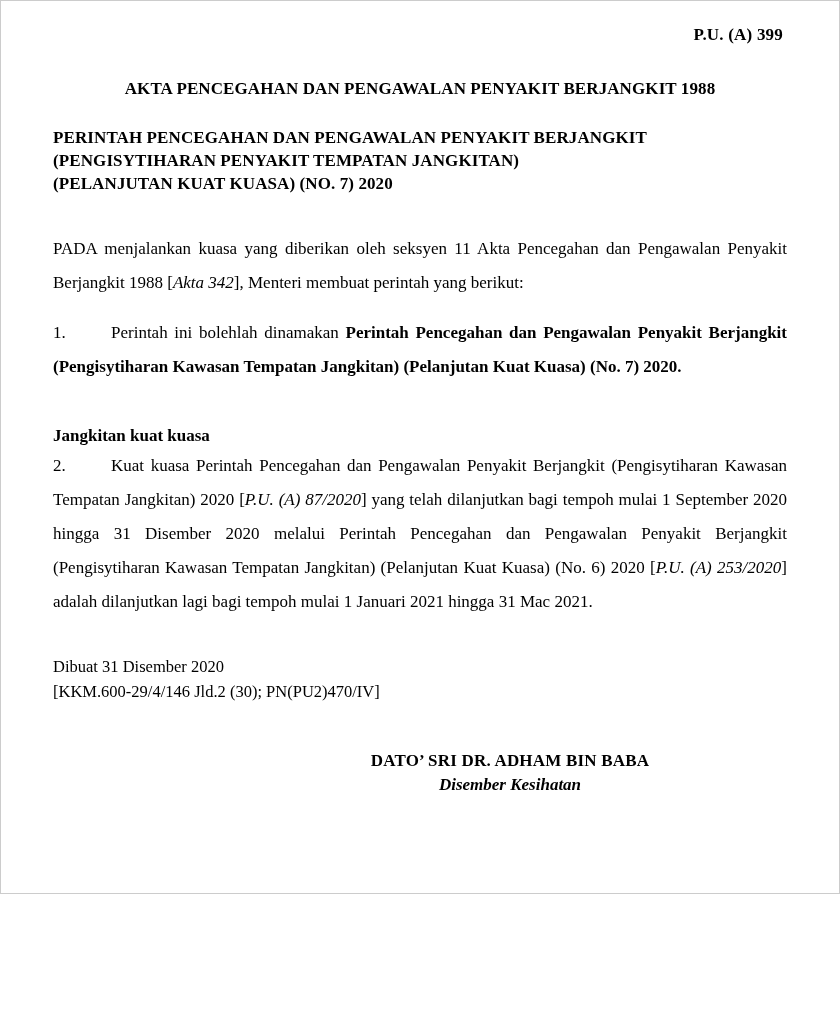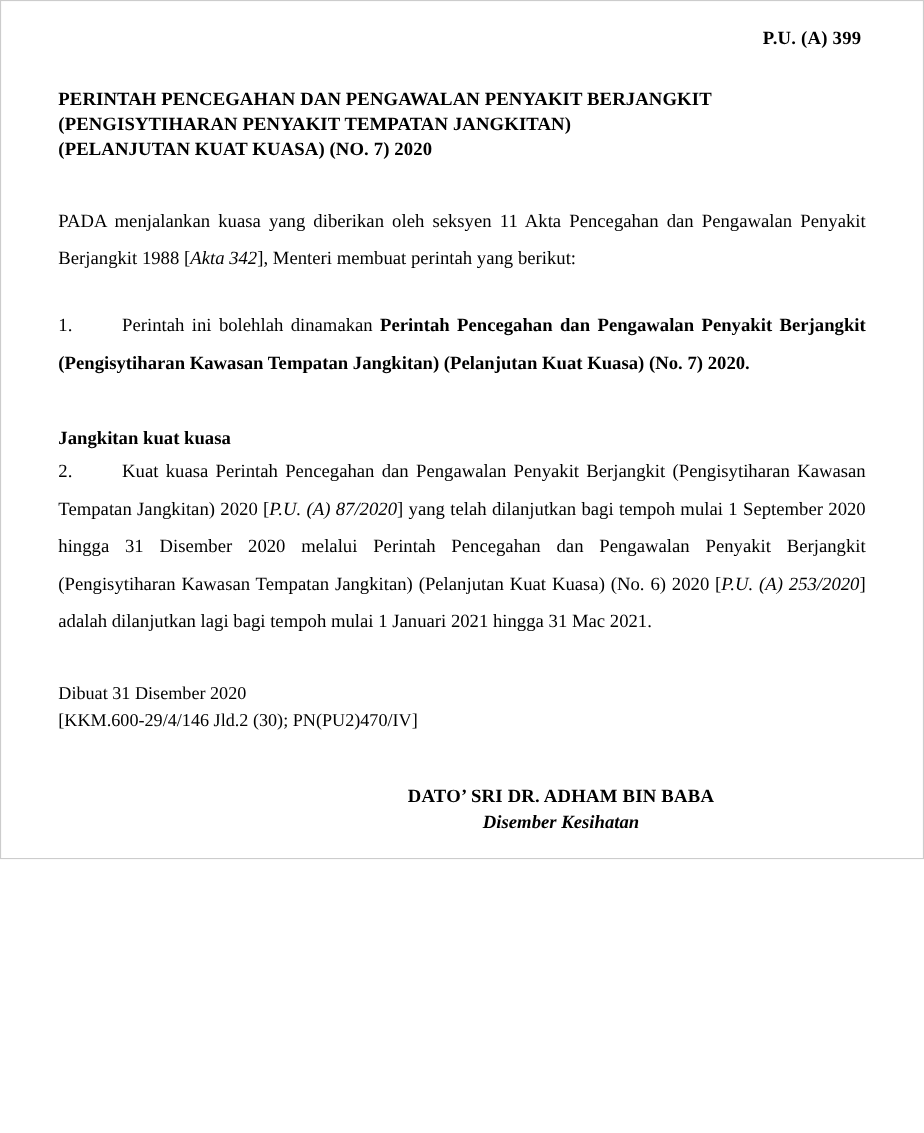--- a/index.html
+++ b/index.html
@@ -10,21 +10,21 @@
   body {
     width: 840px;
     height: 1030px;
     font-family: "Liberation Serif", serif;
     color: #000000;
     position: relative;
   }
   .page {
     box-sizing: border-box;
     width: 840px;
-    height: 781px;
+    height: 894px;
     padding: 18px 52px 0 52px;
     position: relative;
     border: 1px solid #cccccc;
   }
   .header-ref {
     text-align: right;
     font-weight: bold;
     font-size: 17px;
     letter-spacing: 0.2px;
     margin-top: 6px;
@@ -47,21 +47,21 @@
   }
   .order-title div { white-space: nowrap; }
   .body-para {
     text-align: justify;
     text-align-last: left;
     font-size: 17px;
     line-height: 2.0;
     margin: 0 0 14px 0;
   }
   .preamble {
-    margin-bottom: 27px;
+    margin-bottom: 16px;
   }
   .section-heading {
     font-weight: bold;
     font-size: 17px;
     margin: 18px 0 0 0;
     line-height: 1.6;
   }
   .numbered {
     text-align: justify;
     text-align-last: left;
@@ -91,20 +91,21 @@
   .sig-name { font-weight: bold; letter-spacing: 0.2px; }
   .sig-role { font-style: italic; font-weight: bold; }
 </style>
 </head>
 <body>
 
 <div class="page">
 
   <div class="header-ref">P.U. (A) 399</div>
 
+  <div class="act-title">AKTA PENCEGAHAN DAN PENGAWALAN PENYAKIT BERJANGKIT 1988</div>
 
   <div class="order-title">
     <div>PERINTAH PENCEGAHAN DAN PENGAWALAN PENYAKIT BERJANGKIT</div>
     <div>(PENGISYTIHARAN PENYAKIT TEMPATAN JANGKITAN)</div>
     <div>(PELANJUTAN KUAT KUASA) (NO. 7) 2020</div>
   </div>
 
   <p class="body-para preamble"><span>PADA menjalankan kuasa yang diberikan oleh seksyen 11 Akta Pencegahan dan Pengawalan Penyakit Berjangkit 1988 [</span><span class="ital">Akta 342</span><span>], Menteri membuat perintah yang berikut:</span></p>
 
 

